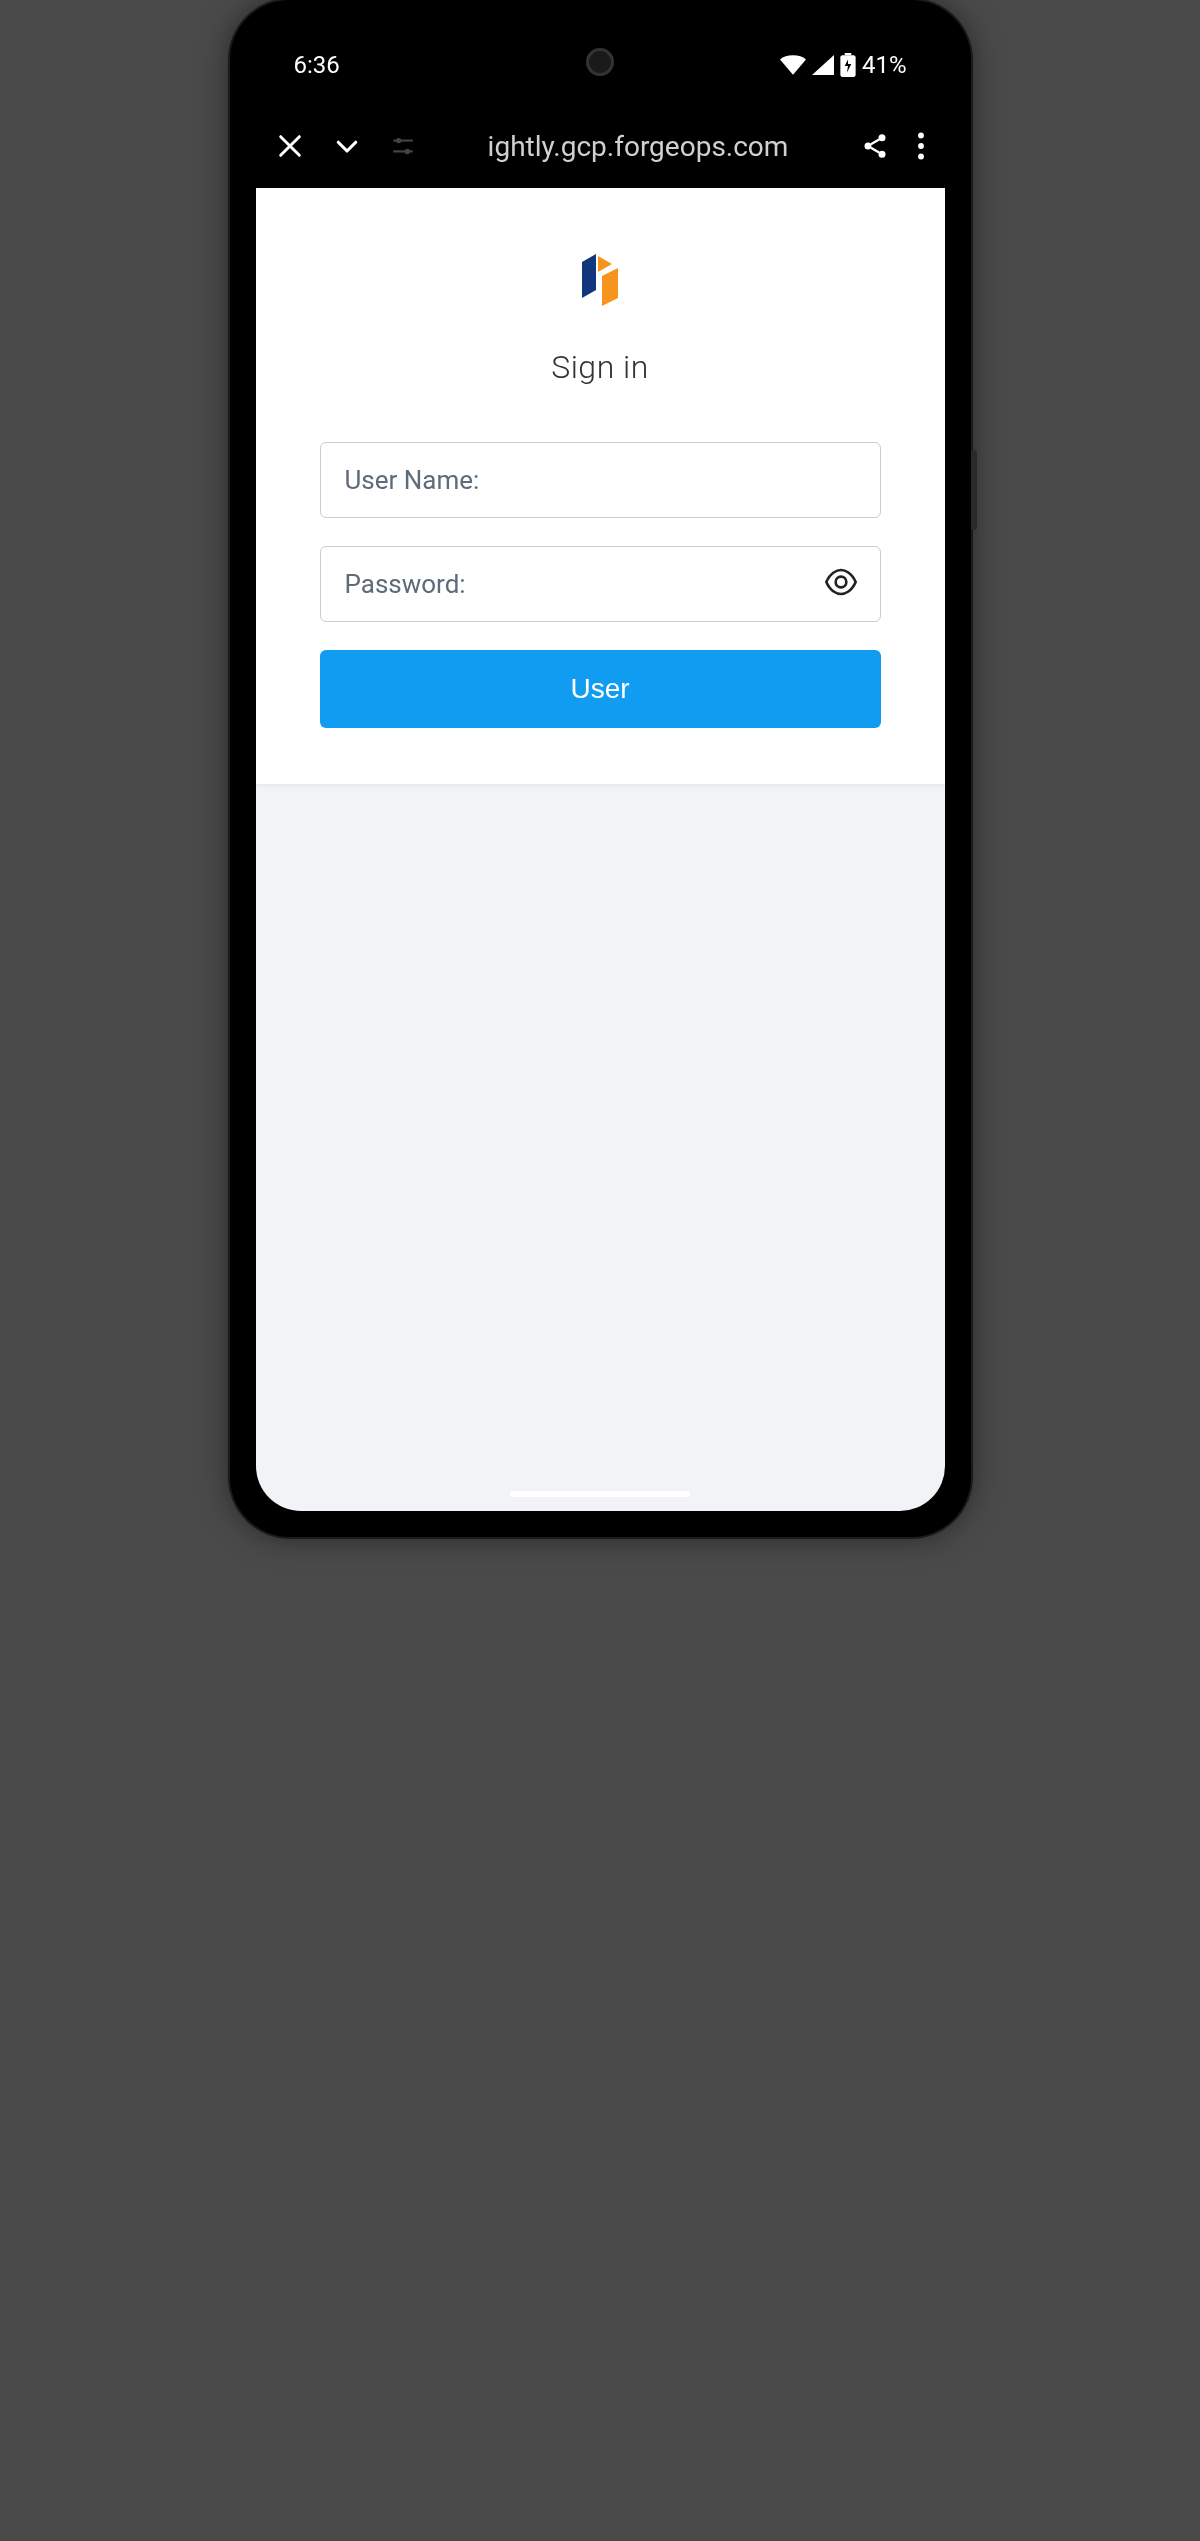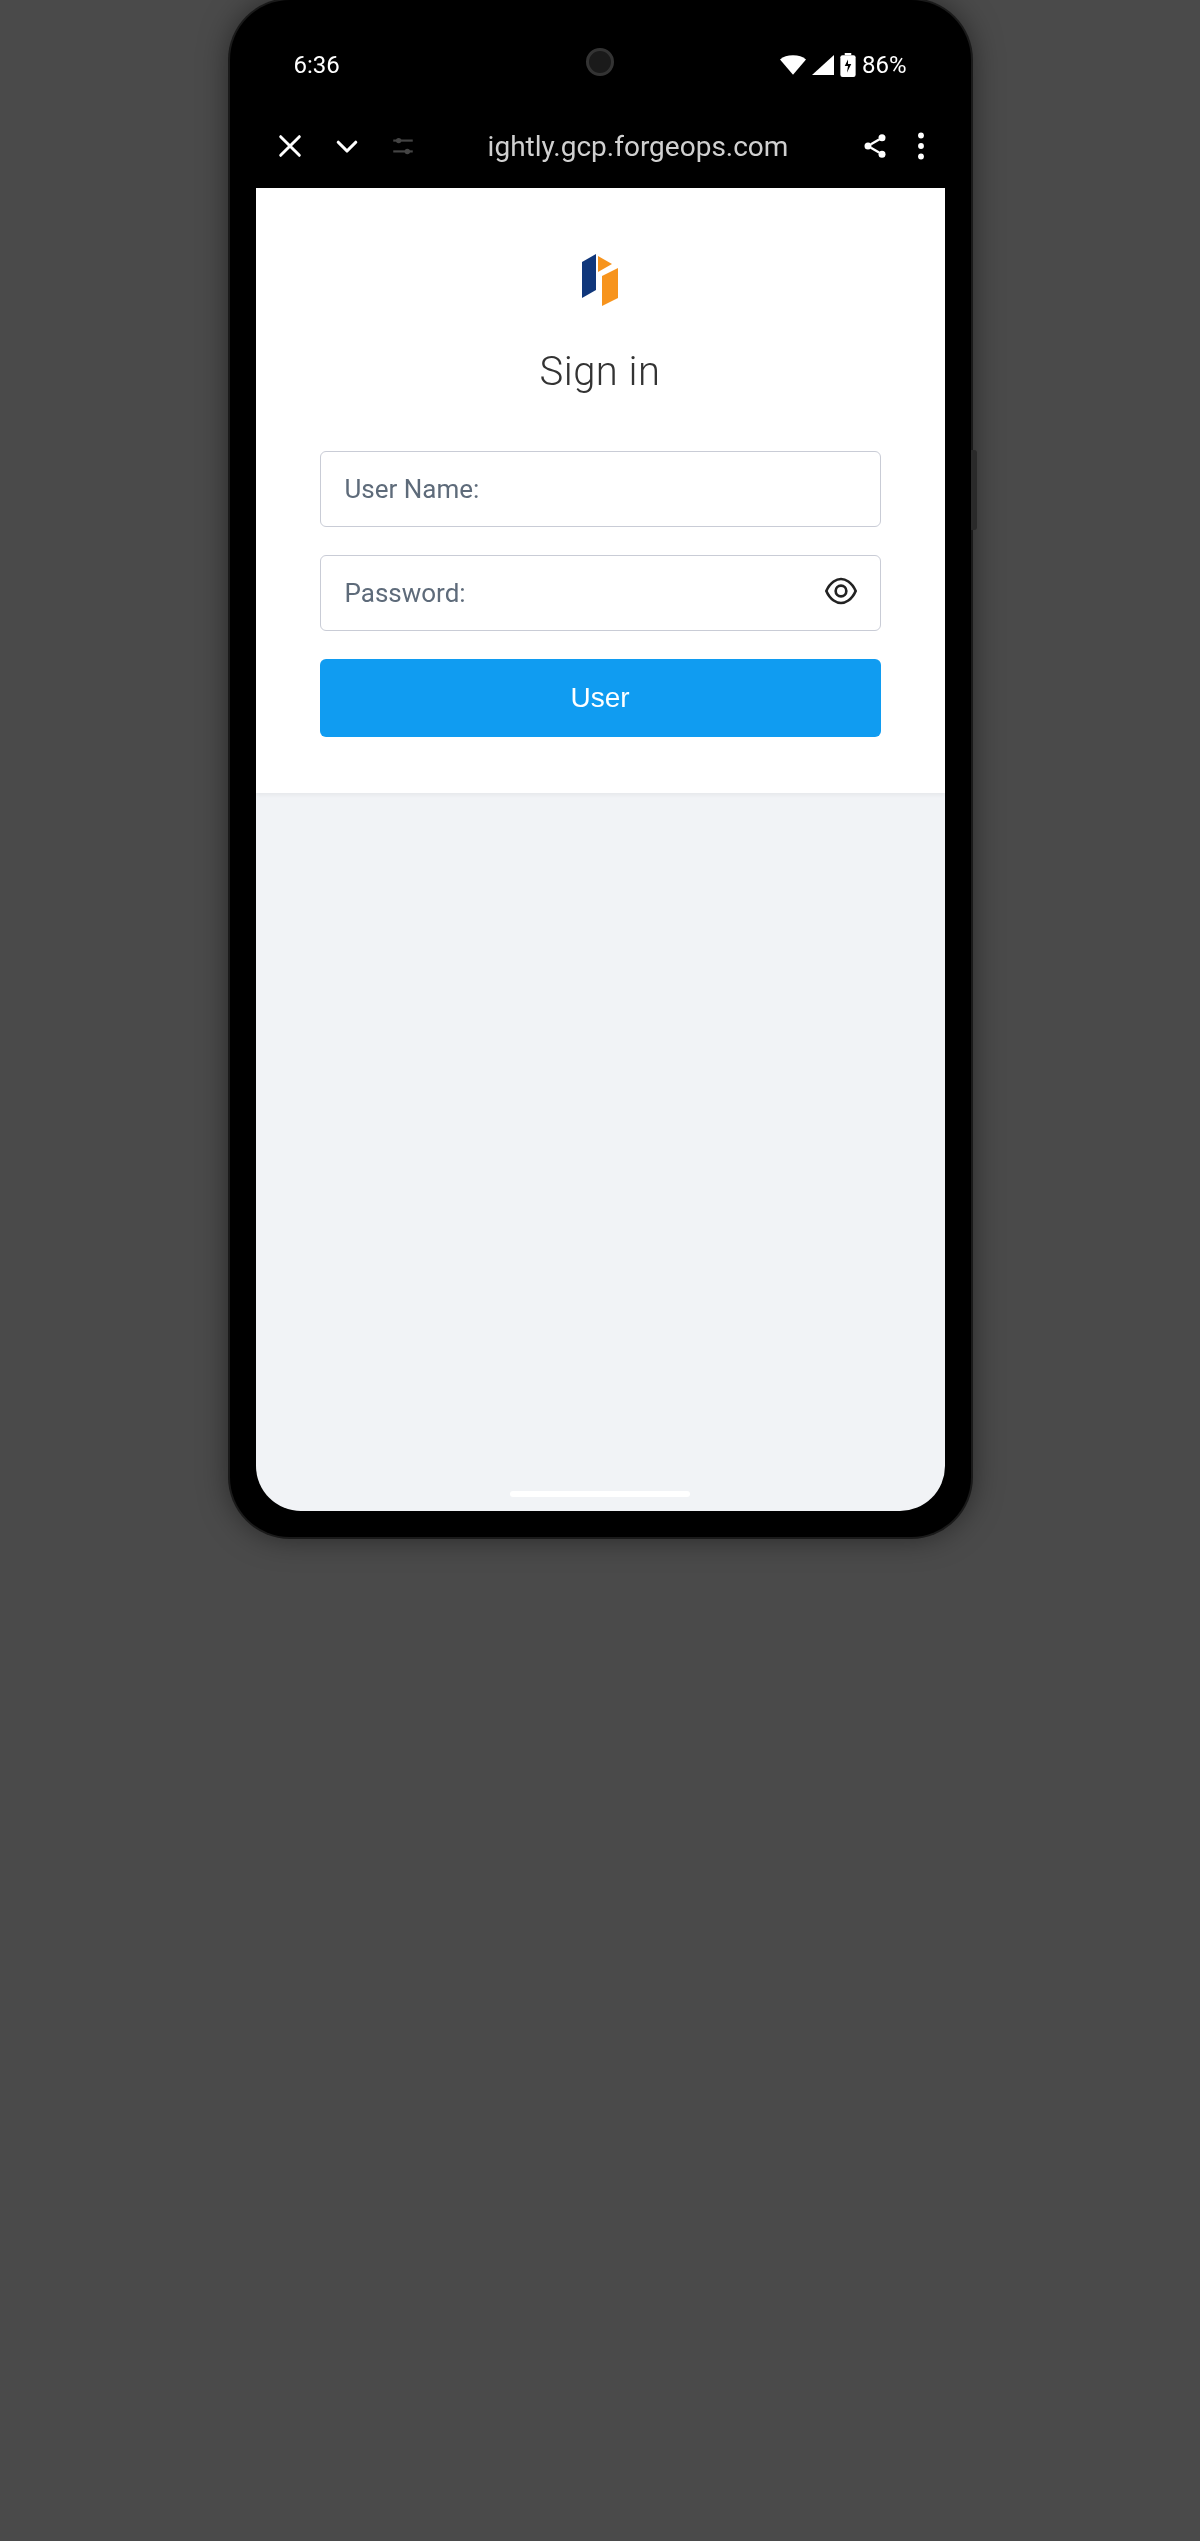--- a/index.html
+++ b/index.html
@@ -111,21 +111,21 @@
     .logo-wrap {
       display: flex;
       justify-content: center;
       margin-bottom: 36px;
     }
 
     .logo-icon { width: 64px; height: 64px; }
 
     .signin-title {
       text-align: center;
-      font-size: 40px;
+      font-size: 32px;
       font-weight: 300;
       color: #333;
       margin-bottom: 56px;
       letter-spacing: 0.5px;
     }
 
     .input-field {
       width: 100%;
       height: 76px;
       border: 1px solid #c9ccd6;
@@ -198,21 +198,21 @@
               <path fill="#fff" d="M0 18 L20 18 L20 0 Z"></path>
             </svg>
         </span>
         <span class="battery-icon">
           <svg width="16" height="24" viewBox="0 0 14 22">
               <rect x="4" y="0" width="6" height="2" fill="#fff"></rect>
               <rect x="0" y="2" width="14" height="20" rx="2" fill="#fff"></rect>
               <path d="M7 6 L4 12 L7 12 L6 18 L10 10 L7 10 Z" fill="#000"></path>
             </svg>
         </span>
-        <span>86%</span>
+        <span>41%</span>
       </div>
     </div>
 
     <div class="browser-bar">
       <span class="browser-icon">
         <svg width="28" height="28" viewBox="0 0 24 24">
             <path stroke="#fff" stroke-width="2.5" stroke-linecap="round" fill="none" d="M4 4 L20 20 M20 4 L4 20"></path>
           </svg>
       </span>
       <span class="browser-icon">

